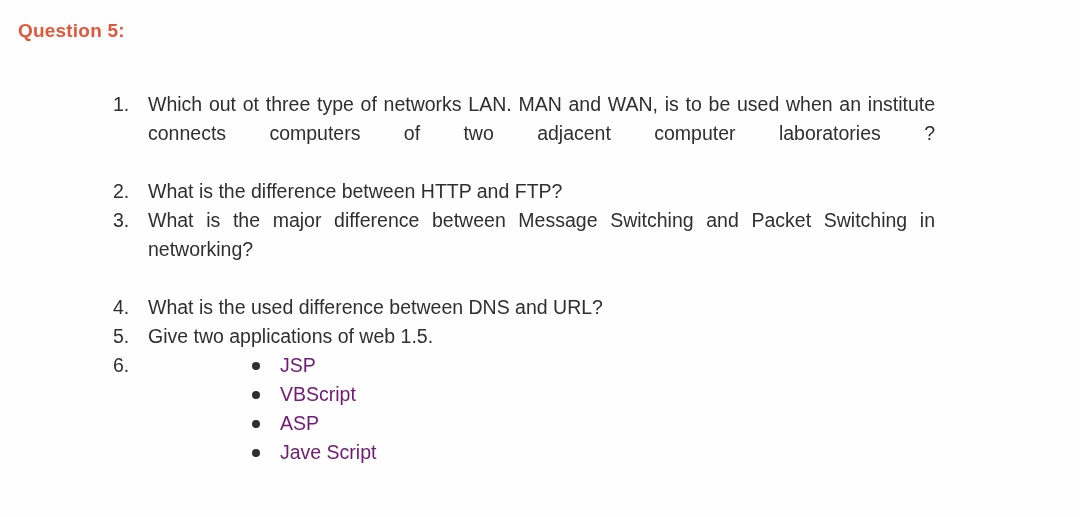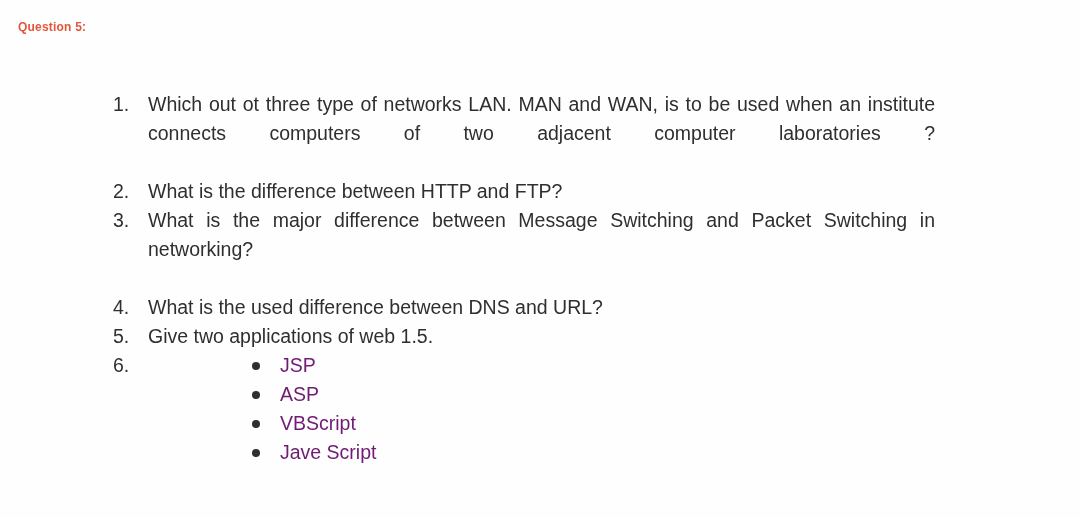--- a/index.html
+++ b/index.html
@@ -22,21 +22,21 @@
     width: 1080px;
     height: 517px;
     background: #fefefe;
   }
 
   
   .question-heading {
     position: absolute;
     left: 18px;
     top: 20px;
-    font-size: 12px;
+    font-size: 19px;
     font-weight: bold;
     letter-spacing: 0.2px;
     color: #e2573a;
     white-space: nowrap;
   }
 
   
   .question-list {
     position: absolute;
     left: 113px;
@@ -152,25 +152,25 @@
     <li class="q-item">
       <span class="q-number">6.</span>
 
       <ul class="sub-list">
         <li class="sub-item">
           <span class="sub-bullet"></span>
           <span>JSP</span>
         </li>
         <li class="sub-item">
           <span class="sub-bullet"></span>
-          <span>ASP</span>
+          <span>VBScript</span>
         </li>
         <li class="sub-item">
           <span class="sub-bullet"></span>
-          <span>VBScript</span>
+          <span>ASP</span>
         </li>
         <li class="sub-item">
           <span class="sub-bullet"></span>
           <span>Jave Script</span>
         </li>
       </ul>
     </li>
 
   </ol>
 

